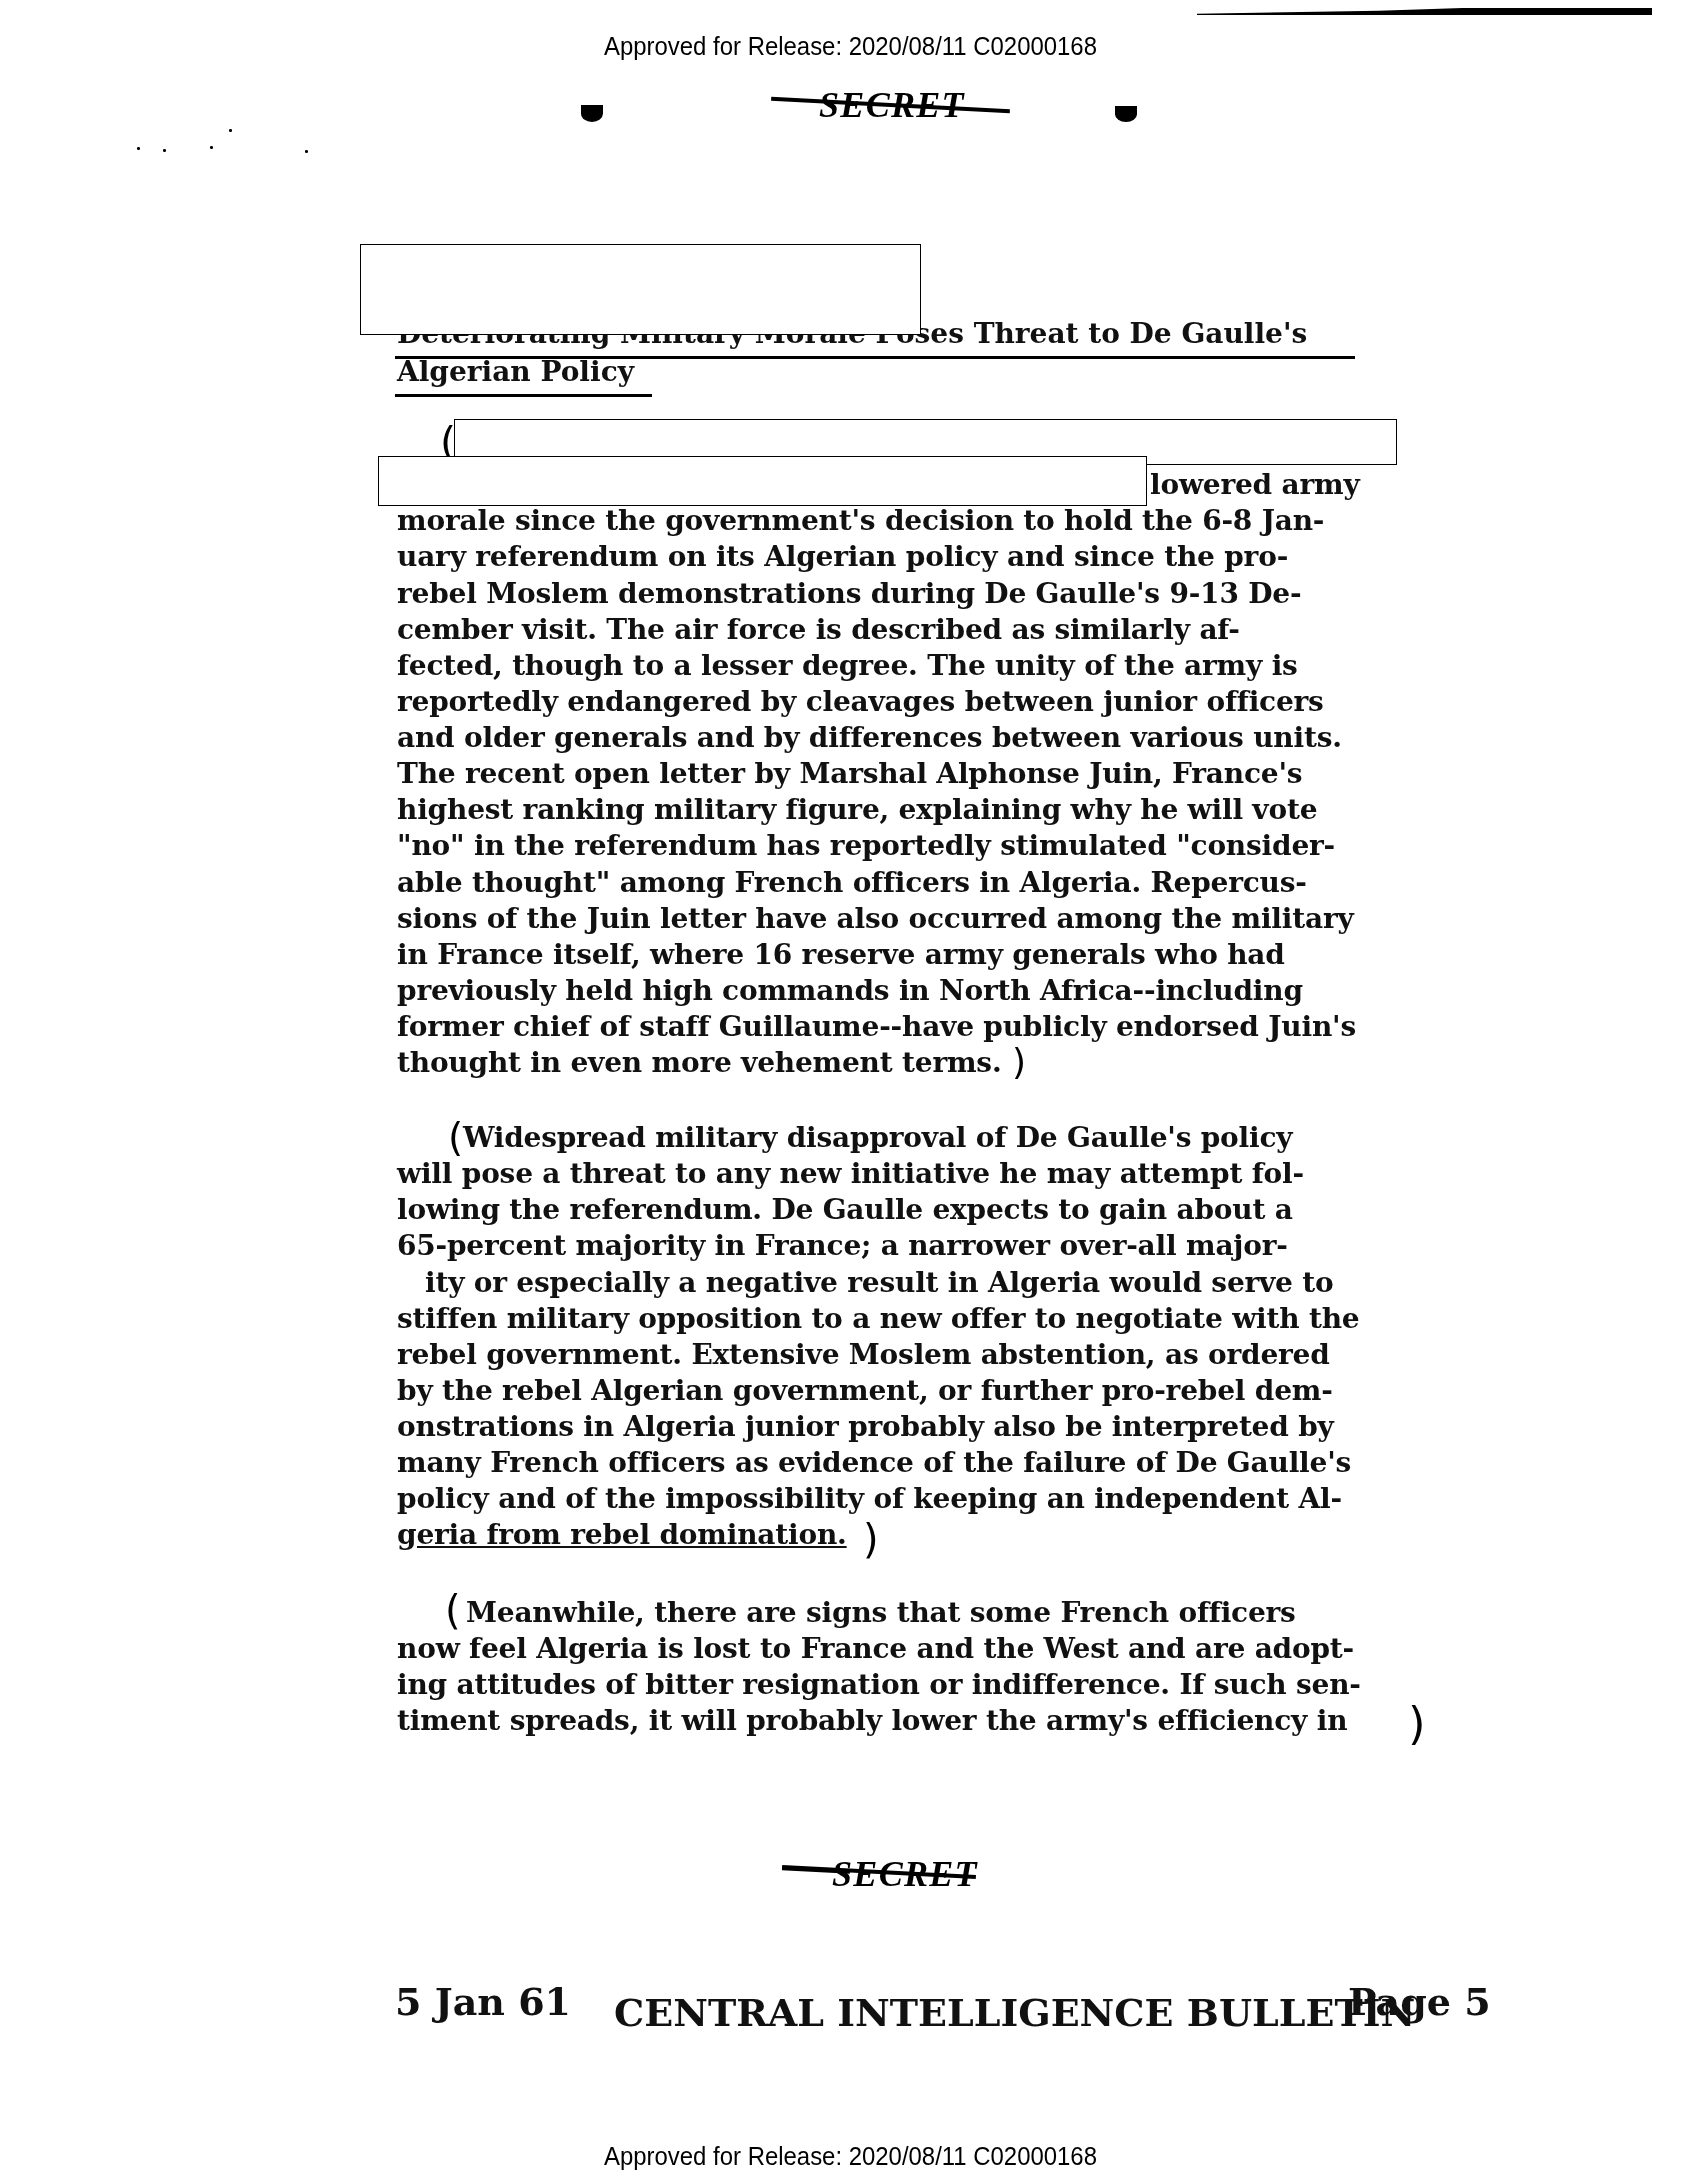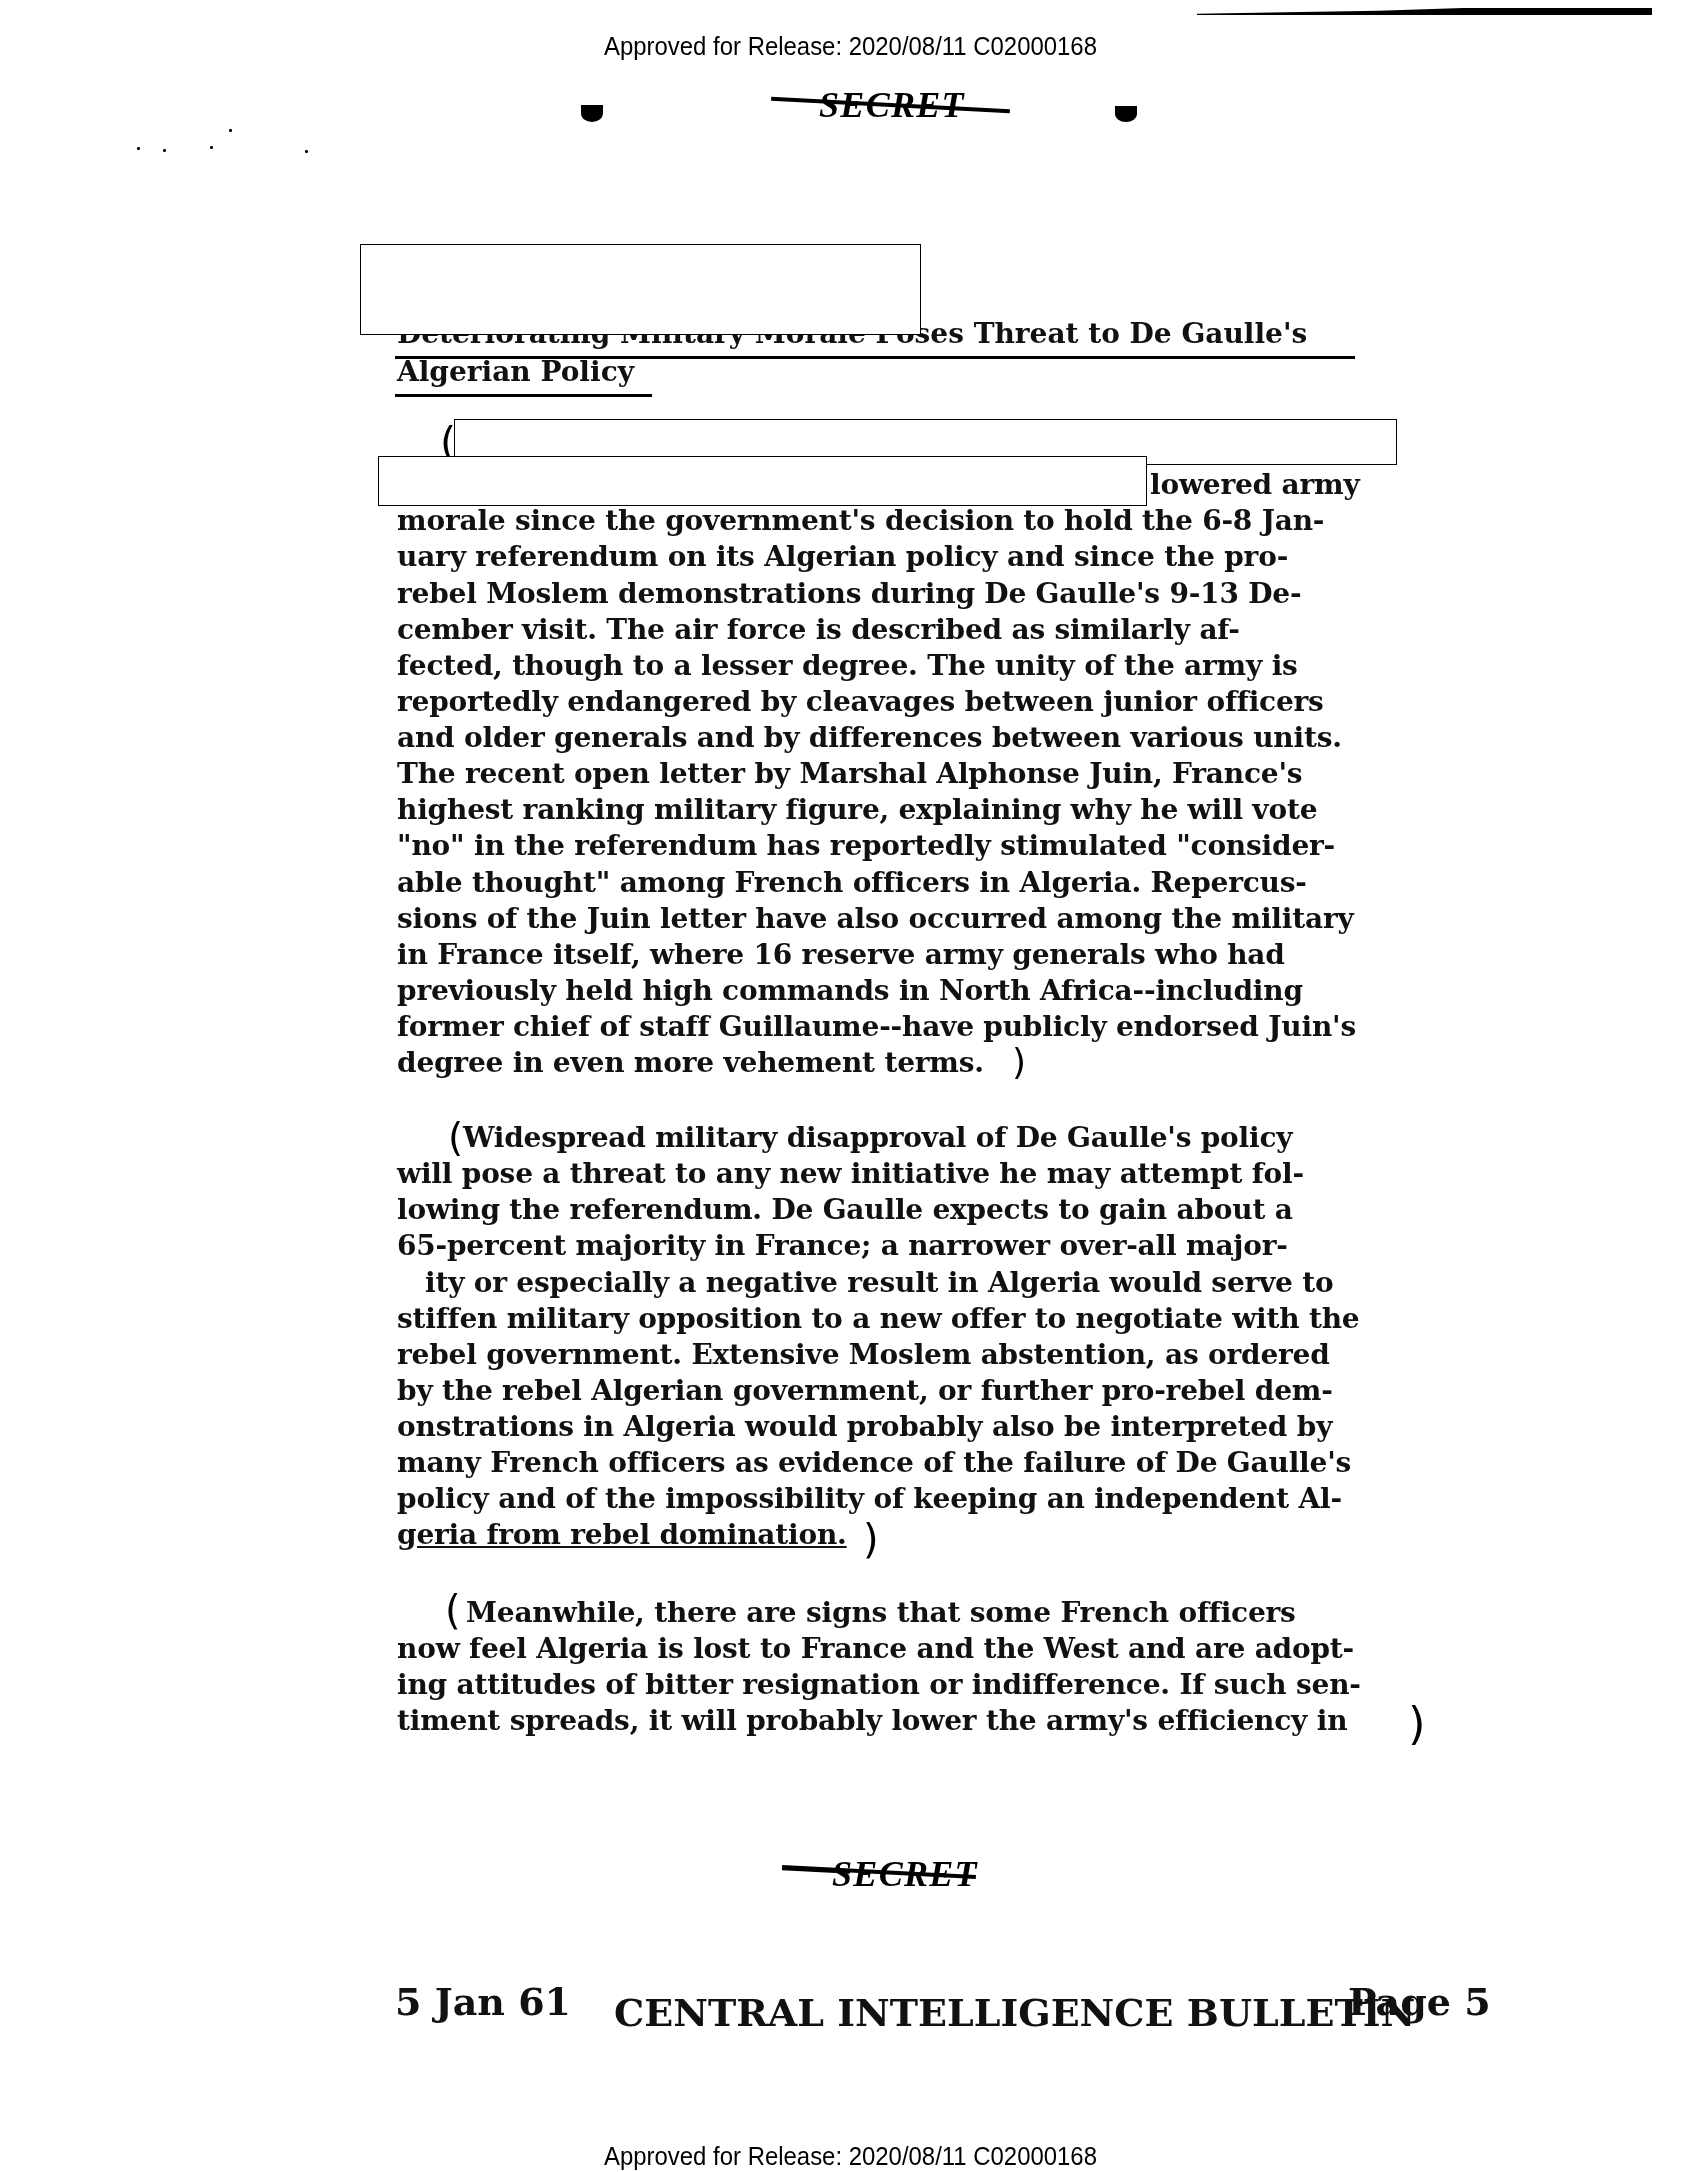--- a/index.html
+++ b/index.html
@@ -71,33 +71,33 @@
 <div class="serif body-line" style="top:684px;">reportedly endangered by cleavages between junior officers</div>
 <div class="serif body-line" style="top:720px;">and older generals and by differences between various units.</div>
 <div class="serif body-line" style="top:756px;">The recent open letter by Marshal Alphonse Juin,  France's</div>
 <div class="serif body-line" style="top:792px;">highest ranking military figure,  explaining why he will vote</div>
 <div class="serif body-line" style="top:828px;">"no" in the referendum has reportedly stimulated "consider-</div>
 <div class="serif body-line" style="top:865px;">able thought" among French officers in Algeria.  Repercus-</div>
 <div class="serif body-line" style="top:901px;">sions of the Juin letter have also occurred among the military</div>
 <div class="serif body-line" style="top:937px;">in France itself,  where 16 reserve army generals who had</div>
 <div class="serif body-line" style="top:973px;">previously held high commands in North Africa--including</div>
 <div class="serif body-line" style="top:1009px;">former chief of staff Guillaume--have publicly endorsed Juin's</div>
-<div class="serif body-line" style="top:1045px;">degree in even more vehement terms.</div>
+<div class="serif body-line" style="top:1045px;">thought in even more vehement terms.</div>
 <div class="bracket" style="left:1012px; top:1041px; font-size:36px;">)</div>
 
 <div class="bracket" style="left:448px; top:1115px; font-size:39px;">(</div>
 <div class="serif body-line" style="left:463px; top:1120px;">Widespread military disapproval of De Gaulle's policy</div>
 <div class="serif body-line" style="top:1156px;">will pose a threat to any new initiative he may attempt fol-</div>
 <div class="serif body-line" style="top:1192px;">lowing the referendum.  De Gaulle expects to gain about a</div>
 <div class="serif body-line" style="top:1228px;">65-percent majority in France;  a narrower over-all major-</div>
 <div class="serif body-line" style="top:1265px;margin-left:28px;">ity or especially a negative result in Algeria would serve to</div>
 <div class="serif body-line" style="top:1301px;">stiffen military opposition to a new offer to negotiate with the</div>
 <div class="serif body-line" style="top:1337px;">rebel government.  Extensive Moslem abstention,  as ordered</div>
 <div class="serif body-line" style="top:1373px;">by the rebel Algerian government,  or further pro-rebel dem-</div>
-<div class="serif body-line" style="top:1409px;">onstrations in Algeria would probably also  be  interpreted by</div>
+<div class="serif body-line" style="top:1409px;">onstrations in Algeria junior probably also  be  interpreted by</div>
 <div class="serif body-line" style="top:1445px;">many French officers as evidence of the failure of De Gaulle's</div>
 <div class="serif body-line" style="top:1481px;">policy and of the impossibility of keeping an independent Al-</div>
 <div class="serif body-line" style="top:1517px;text-decoration:underline;">geria from rebel domination.</div>
 <div class="bracket" style="left:863px; top:1516px; font-size:40px;">)</div>
 
 <div class="bracket" style="left:445px; top:1587px; font-size:40px;">(</div>
 <div class="serif body-line" style="left:466px; top:1595px;">Meanwhile,  there are signs that some French officers</div>
 <div class="serif body-line" style="top:1631px;">now feel Algeria is lost to France and the West and are adopt-</div>
 <div class="serif body-line" style="top:1667px;">ing attitudes of bitter resignation or indifference.  If such sen-</div>
 <div class="serif body-line" style="top:1703px;">timent spreads,  it will probably lower the army's efficiency in</div>

